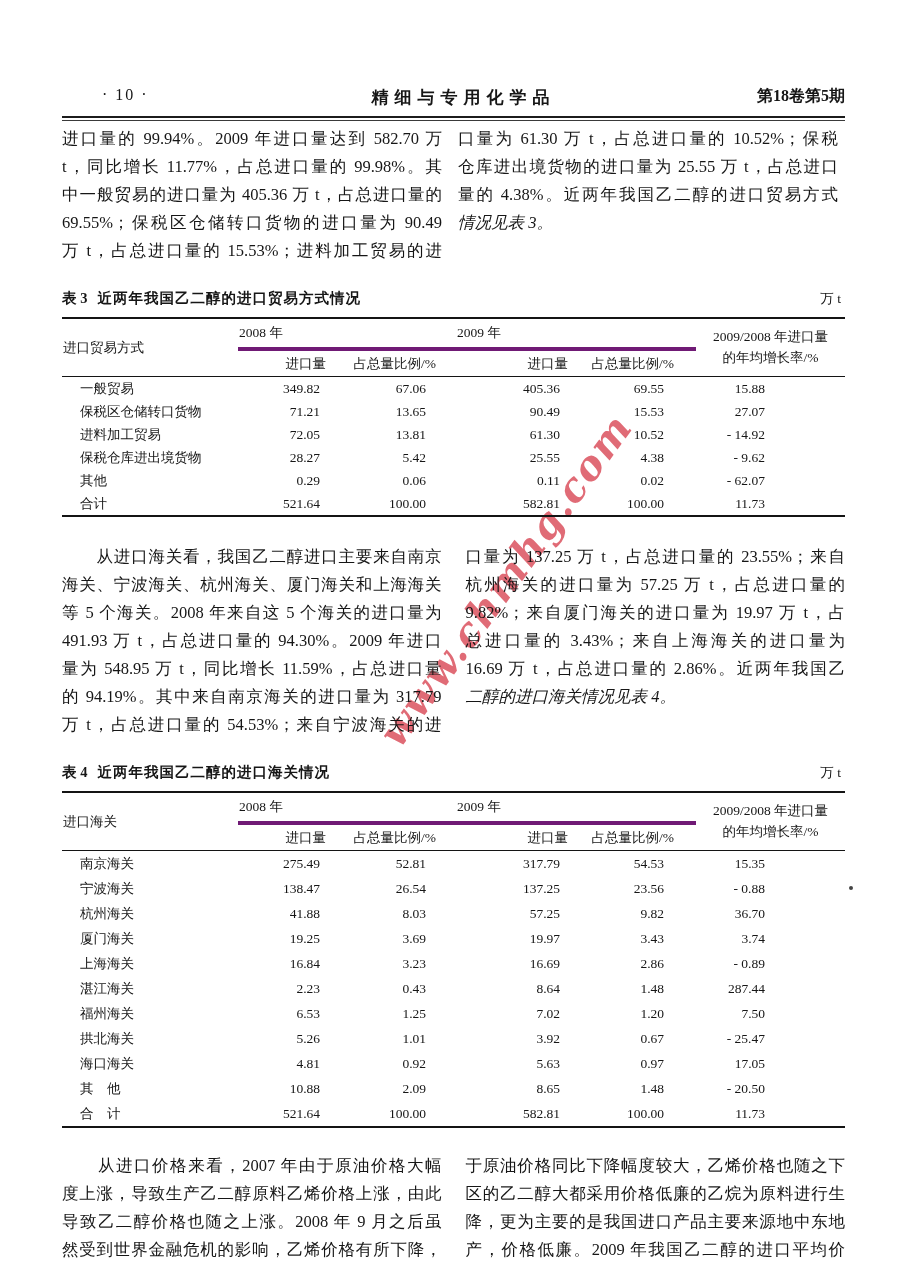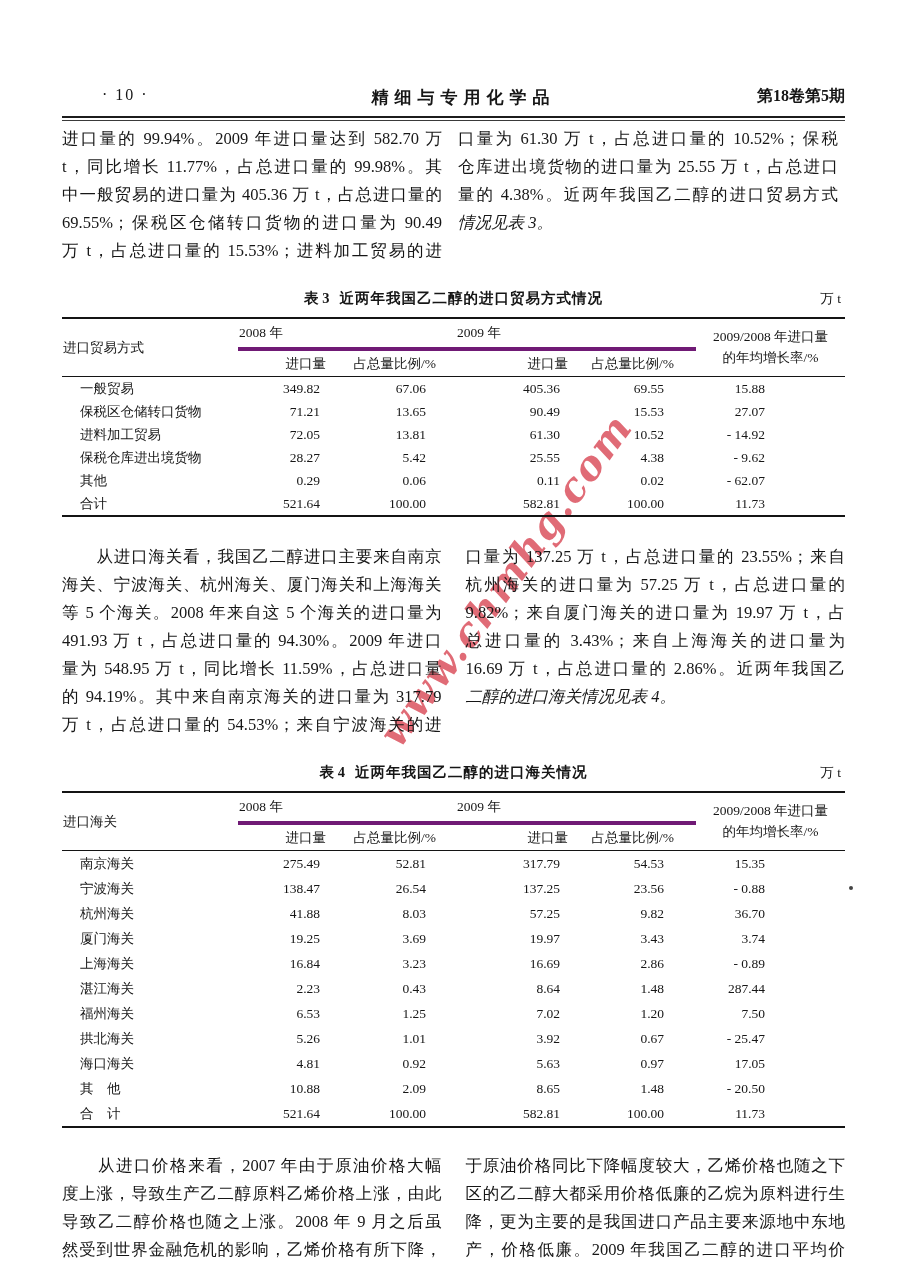--- a/index.html
+++ b/index.html
@@ -17,21 +17,21 @@
   
   .cols{display:flex;gap:24px;}
   .col{width:380px;}
   .tline{font-size:16.5px;line-height:28px;text-align:justify;text-align-last:justify;white-space:nowrap;}
   .col.last-short .tline:last-child{text-align-last:left;font-style:italic;}
   .top-text{margin-top:4px;gap:16px;}
   .mid-text{margin-top:26px;}
   .bot-text{margin-top:24px;}
 
   
-  .tcaption{position:relative;text-align:center;font-size:14.5px;margin-top:24px;height:22px;}
+  .tcaption{position:relative;font-size:14.5px;margin-top:24px;height:22px;}
   .tcaption .cap-label{font-weight:700;margin-right:10px;}
   .tcaption .cap-title{font-weight:700;letter-spacing:1px;}
   .tcaption .unit{position:absolute;right:4px;top:1px;font-weight:400;font-size:13.5px;}
 
   
   table.dtable{width:100%;border-collapse:collapse;table-layout:fixed;
                border-top:2.5px solid #141414;border-bottom:2.2px solid #141414;
                font-size:13.5px;margin-top:6px;}
   table.dtable th{font-weight:400;}
   table.dtable thead{border-bottom:1.4px solid #141414;}

